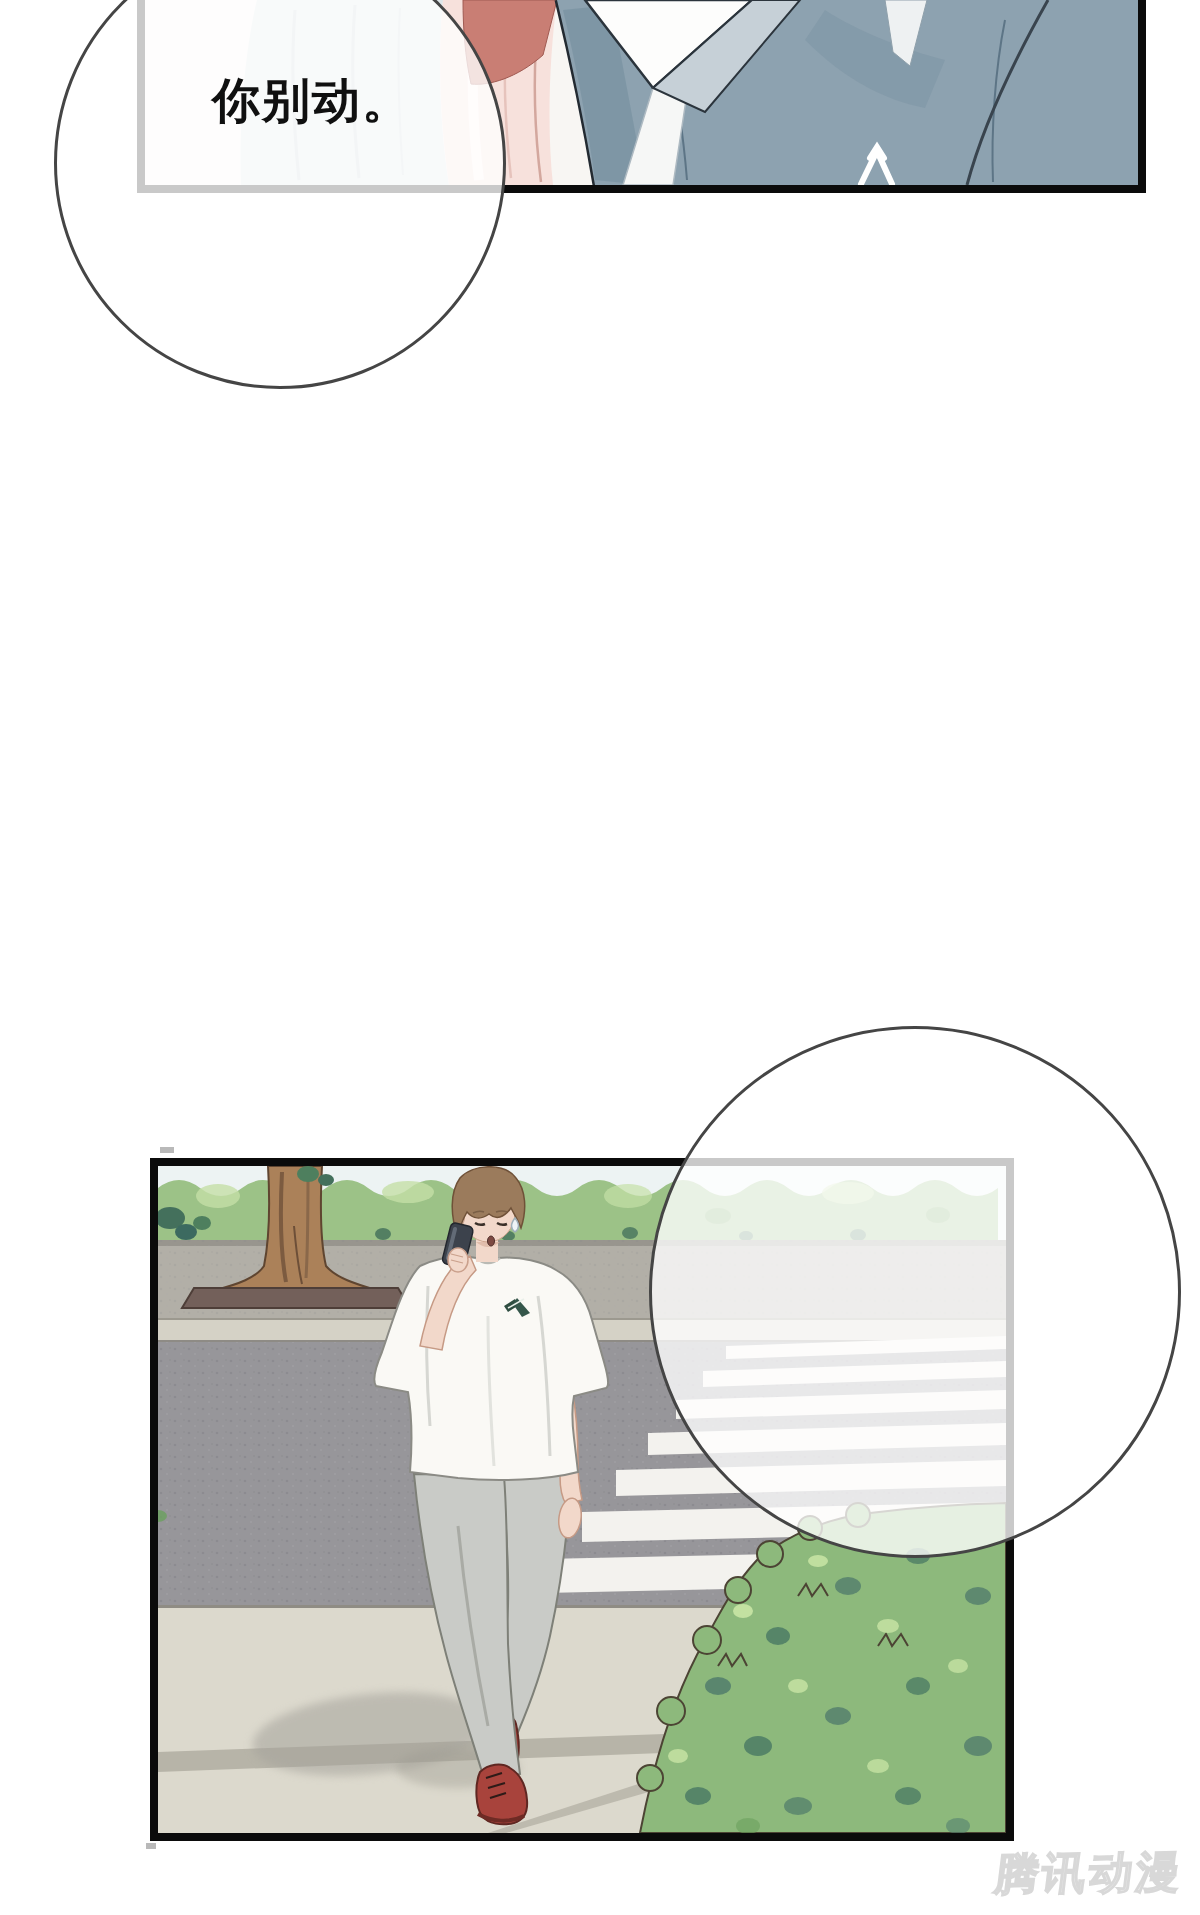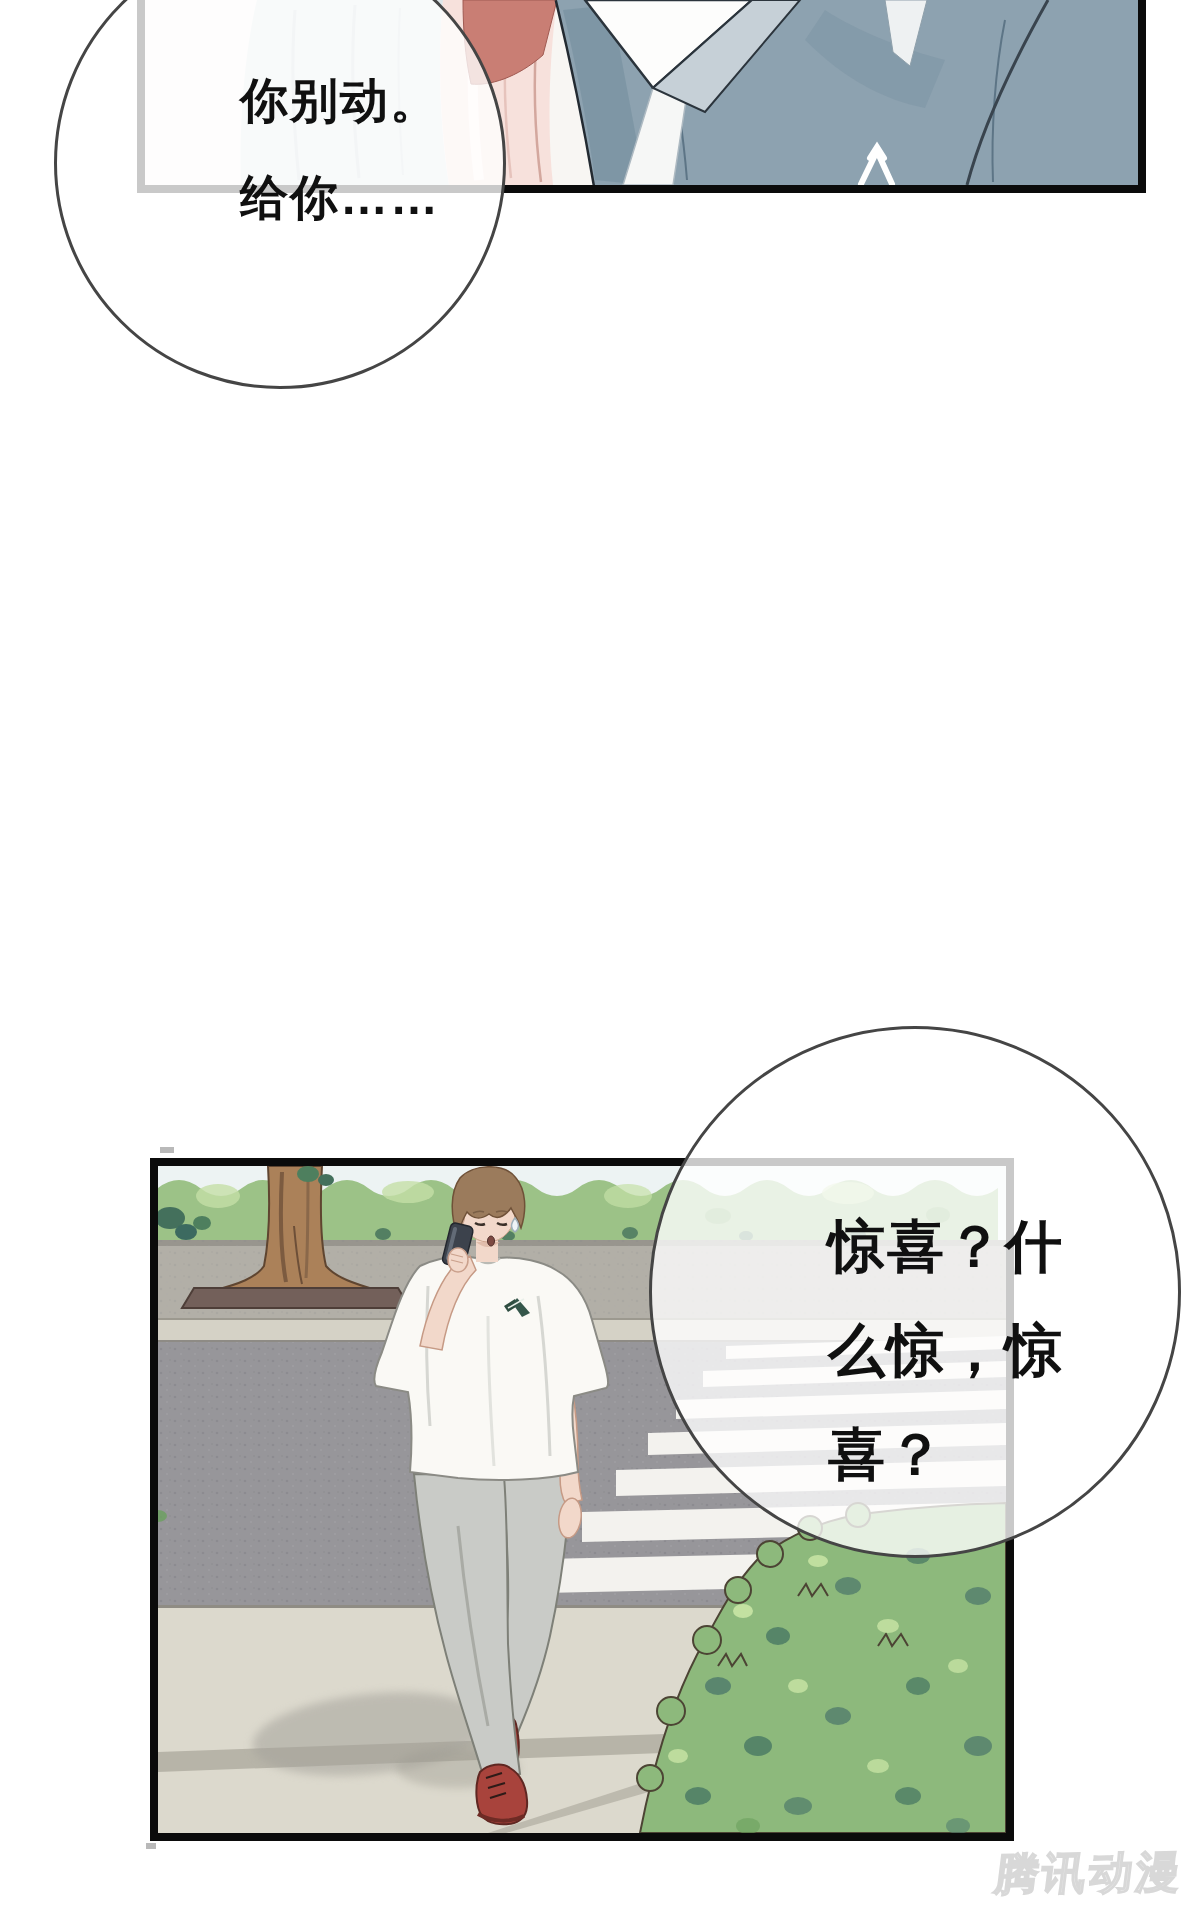--- a/index.html
+++ b/index.html
@@ -25,21 +25,21 @@
   .bubble{
     position:absolute;border-radius:50%;
     background:rgba(255,255,255,0.78);
     border:3px solid var(--bubble-stroke);
     z-index:2;box-sizing:border-box;
   }
   #bubble1{left:54px;top:-63px;width:452px;height:452px;}
   #bubble2{left:649px;top:1026px;width:532px;height:532px;}
   .bubble-text{
     position:absolute;z-index:3;color:var(--text-color);
-    font-weight:700;white-space:nowrap;margin-left:28px;
+    font-weight:700;white-space:nowrap;
   }
   #bubble1-text{left:212px;top:52px;font-size:48px;line-height:97px;letter-spacing:2px;}
   #bubble2-text{left:800px;top:1194px;font-size:57px;line-height:104px;letter-spacing:2px;}
   .corner-speck{position:absolute;background:#b9b9b9;z-index:1;}
   #speck1{left:160px;top:1147px;width:14px;height:6px;}
   #speck2{left:146px;top:1843px;width:10px;height:6px;}
   .watermark{
     position:absolute;left:995px;top:1844px;z-index:2;
     font-size:44px;font-weight:800;letter-spacing:3px;
     color:var(--watermark-color);
@@ -268,25 +268,19 @@
       </g>
     </svg>
   </div>
 
   <div class="corner-speck" id="speck1"></div>
   <div class="corner-speck" id="speck2"></div>
 
   <div class="bubble" id="bubble1"></div>
   <div class="bubble-text" id="bubble1-text">
     <div>你别动。</div>
-    <div>给你……</div>
   </div>
 
   <div class="bubble" id="bubble2"></div>
-  <div class="bubble-text" id="bubble2-text">
-    <div>惊喜？什</div>
-    <div>么惊，惊</div>
-    <div>喜？</div>
-  </div>
 
   <div class="watermark">腾讯动漫</div>
 
 </div>
 
 </body></html>

